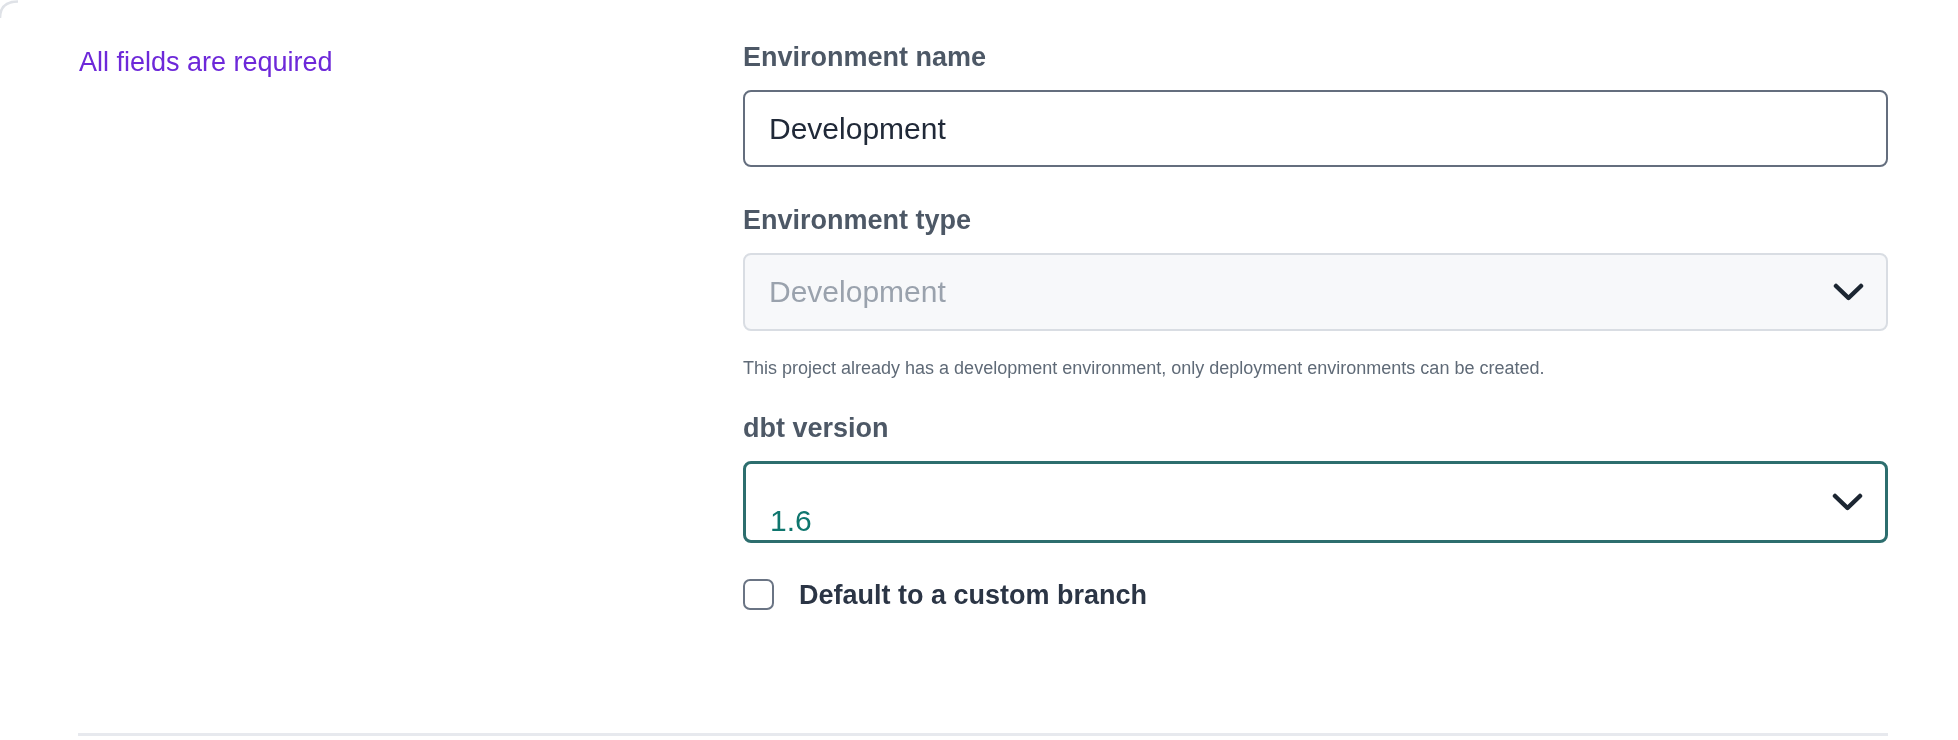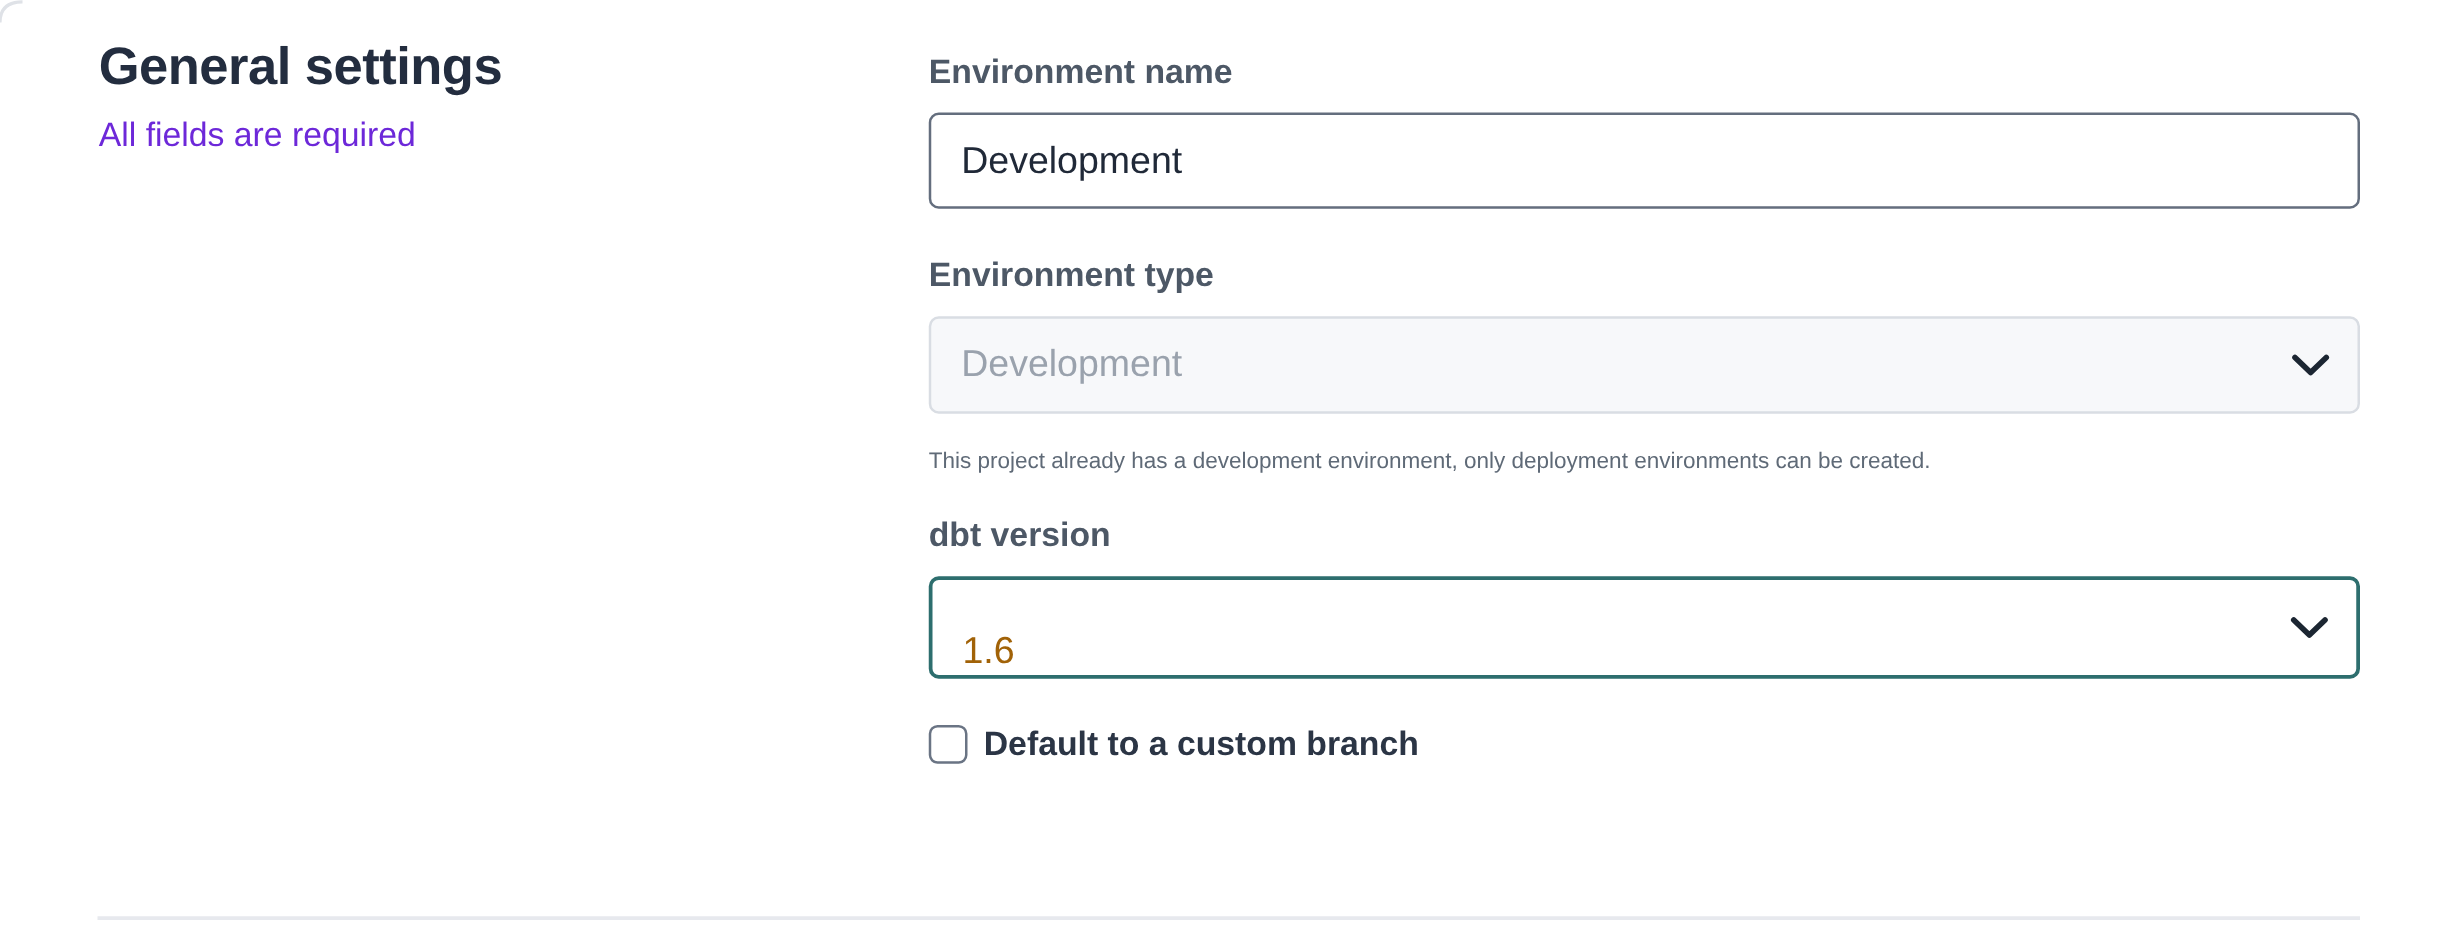--- a/index.html
+++ b/index.html
@@ -49,32 +49,32 @@
     display: flex; align-items: center; justify-content: space-between;
     padding: 0 22px 0 24px;
     cursor: pointer;
   }
   .select .select-value { font-size: 30px; color: #9aa2ad; }
   .select.focused {
     height: 82px;
     border: 3px solid #2d6e6e;
     background: #ffffff;
   }
-  .select.focused .select-value { color: #a16207; margin-top: 38px; }
+  .select.focused .select-value { color: #0f766e; margin-top: 38px; }
   .chevron { flex: 0 0 auto; display: block; }
 
   .helper-text {
     margin: 18px 0 0 0;
     font-size: 18px; color: #5f6a77; font-weight: 400;
     line-height: 38px; max-width: 1110px;
   }
 
   .checkbox-row {
     margin-top: 36px;
-    display: flex; align-items: center; gap: 13px;
+    display: flex; align-items: flex-start; gap: 25px;
   }
   .checkbox {
     width: 31px; height: 31px;
     border: 2px solid #6a7484; border-radius: 7px;
     background: #ffffff; cursor: pointer; flex: 0 0 auto;
   }
   .checkbox-label {
     font-size: 27px; font-weight: 700; color: #2b3545; line-height: 1.2;
     cursor: pointer;
   }
@@ -85,21 +85,20 @@
   }
 </style>
 </head>
 <body>
 
 <svg class="corner-artifact" width="20" height="20" viewBox="0 0 20 20">
   <path d="M0,18 Q0,1.5 18,1.5" fill="none" stroke="#dfe2e7" stroke-width="2.5"></path>
 </svg>
 
 <div class="left-col">
-  <h1 class="page-title">General settings</h1>
   <p class="page-subtitle">All fields are required</p>
 </div>
 
 <div class="form-col">
 
   <label class="field-label">Environment name</label>
   <input class="text-input" type="text" value="Development" style="">
 
   <label class="field-label m-top-36">Environment type</label>
   <div class="select">

